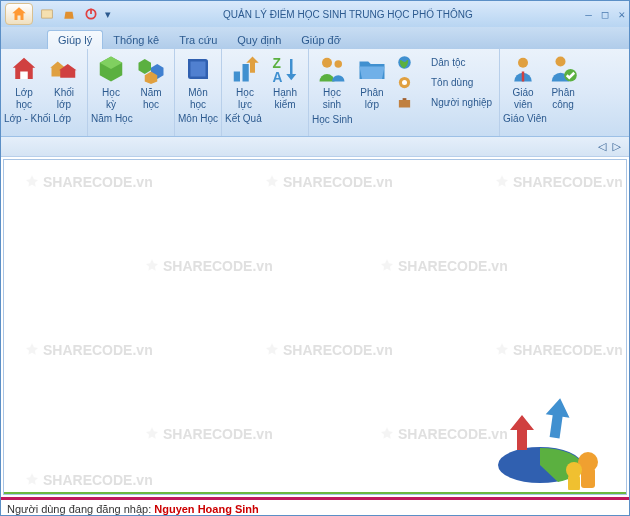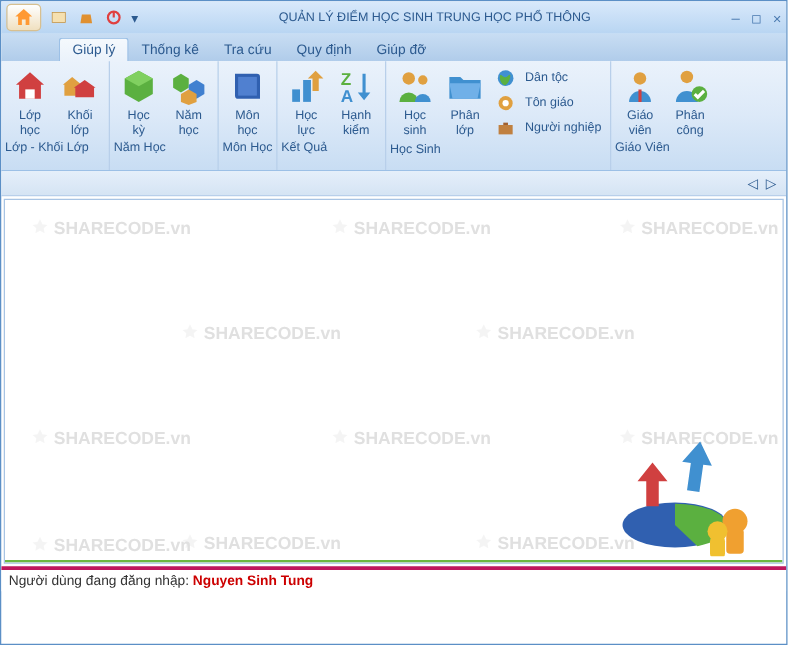--- a/index.html
+++ b/index.html
@@ -21,29 +21,29 @@
   
   
   .ribbon { height: 88px; background: linear-gradient(to bottom, #eaf2fb, #dce9f8, #c8ddf3); display: flex; border-bottom: 1px solid #9cc0e6; }
   .ribbon-group { border-right: 1px solid #b8cfea; display: flex; flex-direction: column; padding: 2px 3px 0 3px; }
   .ribbon-group-content { flex: 1; display: flex; align-items: flex-start; }
   .ribbon-group-label { text-align: left; color: #2c5a8f; font-size: 10px; padding: 1px 0 17px 0; }
   .ribbon-btn { display: flex; flex-direction: column; align-items: center; justify-content: flex-start; padding: 2px 4px; cursor: pointer; border-radius: 3px; min-width: 36px; }
   .ribbon-icon { width: 32px; height: 32px; display: flex; align-items: center; justify-content: center; margin-bottom: 2px; }
   .ribbon-btn-label { color: #2c5a8f; font-size: 10px; text-align: center; line-height: 1.15; white-space: pre-wrap; }
   .ribbon-small-list { display: flex; flex-direction: column; gap: 2px; padding: 2px 2px; }
-  .ribbon-small-item { display: flex; align-items: center; gap: 8px; cursor: pointer; padding: 1px 2px; border-radius: 2px; }
+  .ribbon-small-item { display: flex; align-items: center; gap: 19px; cursor: pointer; padding: 1px 2px; border-radius: 2px; }
   .ribbon-small-icon { width: 16px; height: 16px; display: flex; align-items: center; justify-content: center; }
   .ribbon-small-label { color: #2c5a8f; font-size: 10px; }
   
   
   .navbar { height: 20px; background: linear-gradient(to bottom, #e5effa, #d5e4f4); display: flex; justify-content: flex-end; align-items: center; padding-right: 8px; gap: 6px; color: #2c5a8f; border-bottom: 1px solid #b8cfea; }
   
   
-  .content { position: relative; height: 292px; background: #fff; border: 1px solid #a8c4e4; margin: 2px; overflow: hidden; }
+  .content { position: relative; height: 336px; background: #fff; border: 1px solid #a8c4e4; margin: 2px; overflow: hidden; }
   .watermark { position: absolute; color: #e0e0e0; font-size: 14px; font-weight: bold; display: flex; align-items: center; gap: 3px; }
   .watermark svg { opacity: 0.2; }
   .decoration { position: absolute; bottom: 2px; right: 6px; }
   .green-line { position: absolute; bottom: 0; left: 0; right: 0; height: 2px; background: #6bb840; }
   
   
   .statusbar { height: 20px; background: #fff; display: flex; align-items: center; padding: 0 6px; color: #333; font-size: 11px; border-top: 3px solid #be185d; }
   .statusbar .user { color: #cc0000; font-weight: bold; margin-left: 3px; }
 </style>
 </head>
@@ -223,21 +223,21 @@
             </span>
           <span class="ribbon-small-label">Dân tộc</span>
         </div>
         <div class="ribbon-small-item">
           <span class="ribbon-small-icon">
               <svg width="15" height="15" viewBox="0 0 24 24">
                 <circle cx="12" cy="12" r="9" fill="#e0a040"></circle>
                 <circle cx="12" cy="12" r="4" fill="#fff"></circle>
               </svg>
             </span>
-          <span class="ribbon-small-label">Tôn giáo</span>
+          <span class="ribbon-small-label">Tôn dùng</span>
         </div>
         <div class="ribbon-small-item">
           <span class="ribbon-small-icon">
               <svg width="15" height="15" viewBox="0 0 24 24">
                 <rect x="3" y="8" width="18" height="12" fill="#c08040"></rect>
                 <rect x="9" y="5" width="6" height="3" fill="#a06030"></rect>
               </svg>
             </span>
           <span class="ribbon-small-label">Người nghiệp</span>
         </div>
@@ -359,14 +359,14 @@
         <rect x="111" y="88" width="14" height="20" fill="#f0a030" rx="3"></rect>
       <circle cx="104" cy="90" r="8" fill="#f0c030"></circle>
         <rect x="98" y="95" width="12" height="16" fill="#f0c030" rx="3"></rect>
     </svg>
   </div>
   <div class="green-line"></div>
 </div>
 
 <div class="statusbar">
   <span>Người dùng đang đăng nhập:</span>
-  <span class="user">Nguyen Sinh Tung</span>
+  <span class="user">Nguyen Hoang Sinh</span>
 </div>
 
 </body></html>

